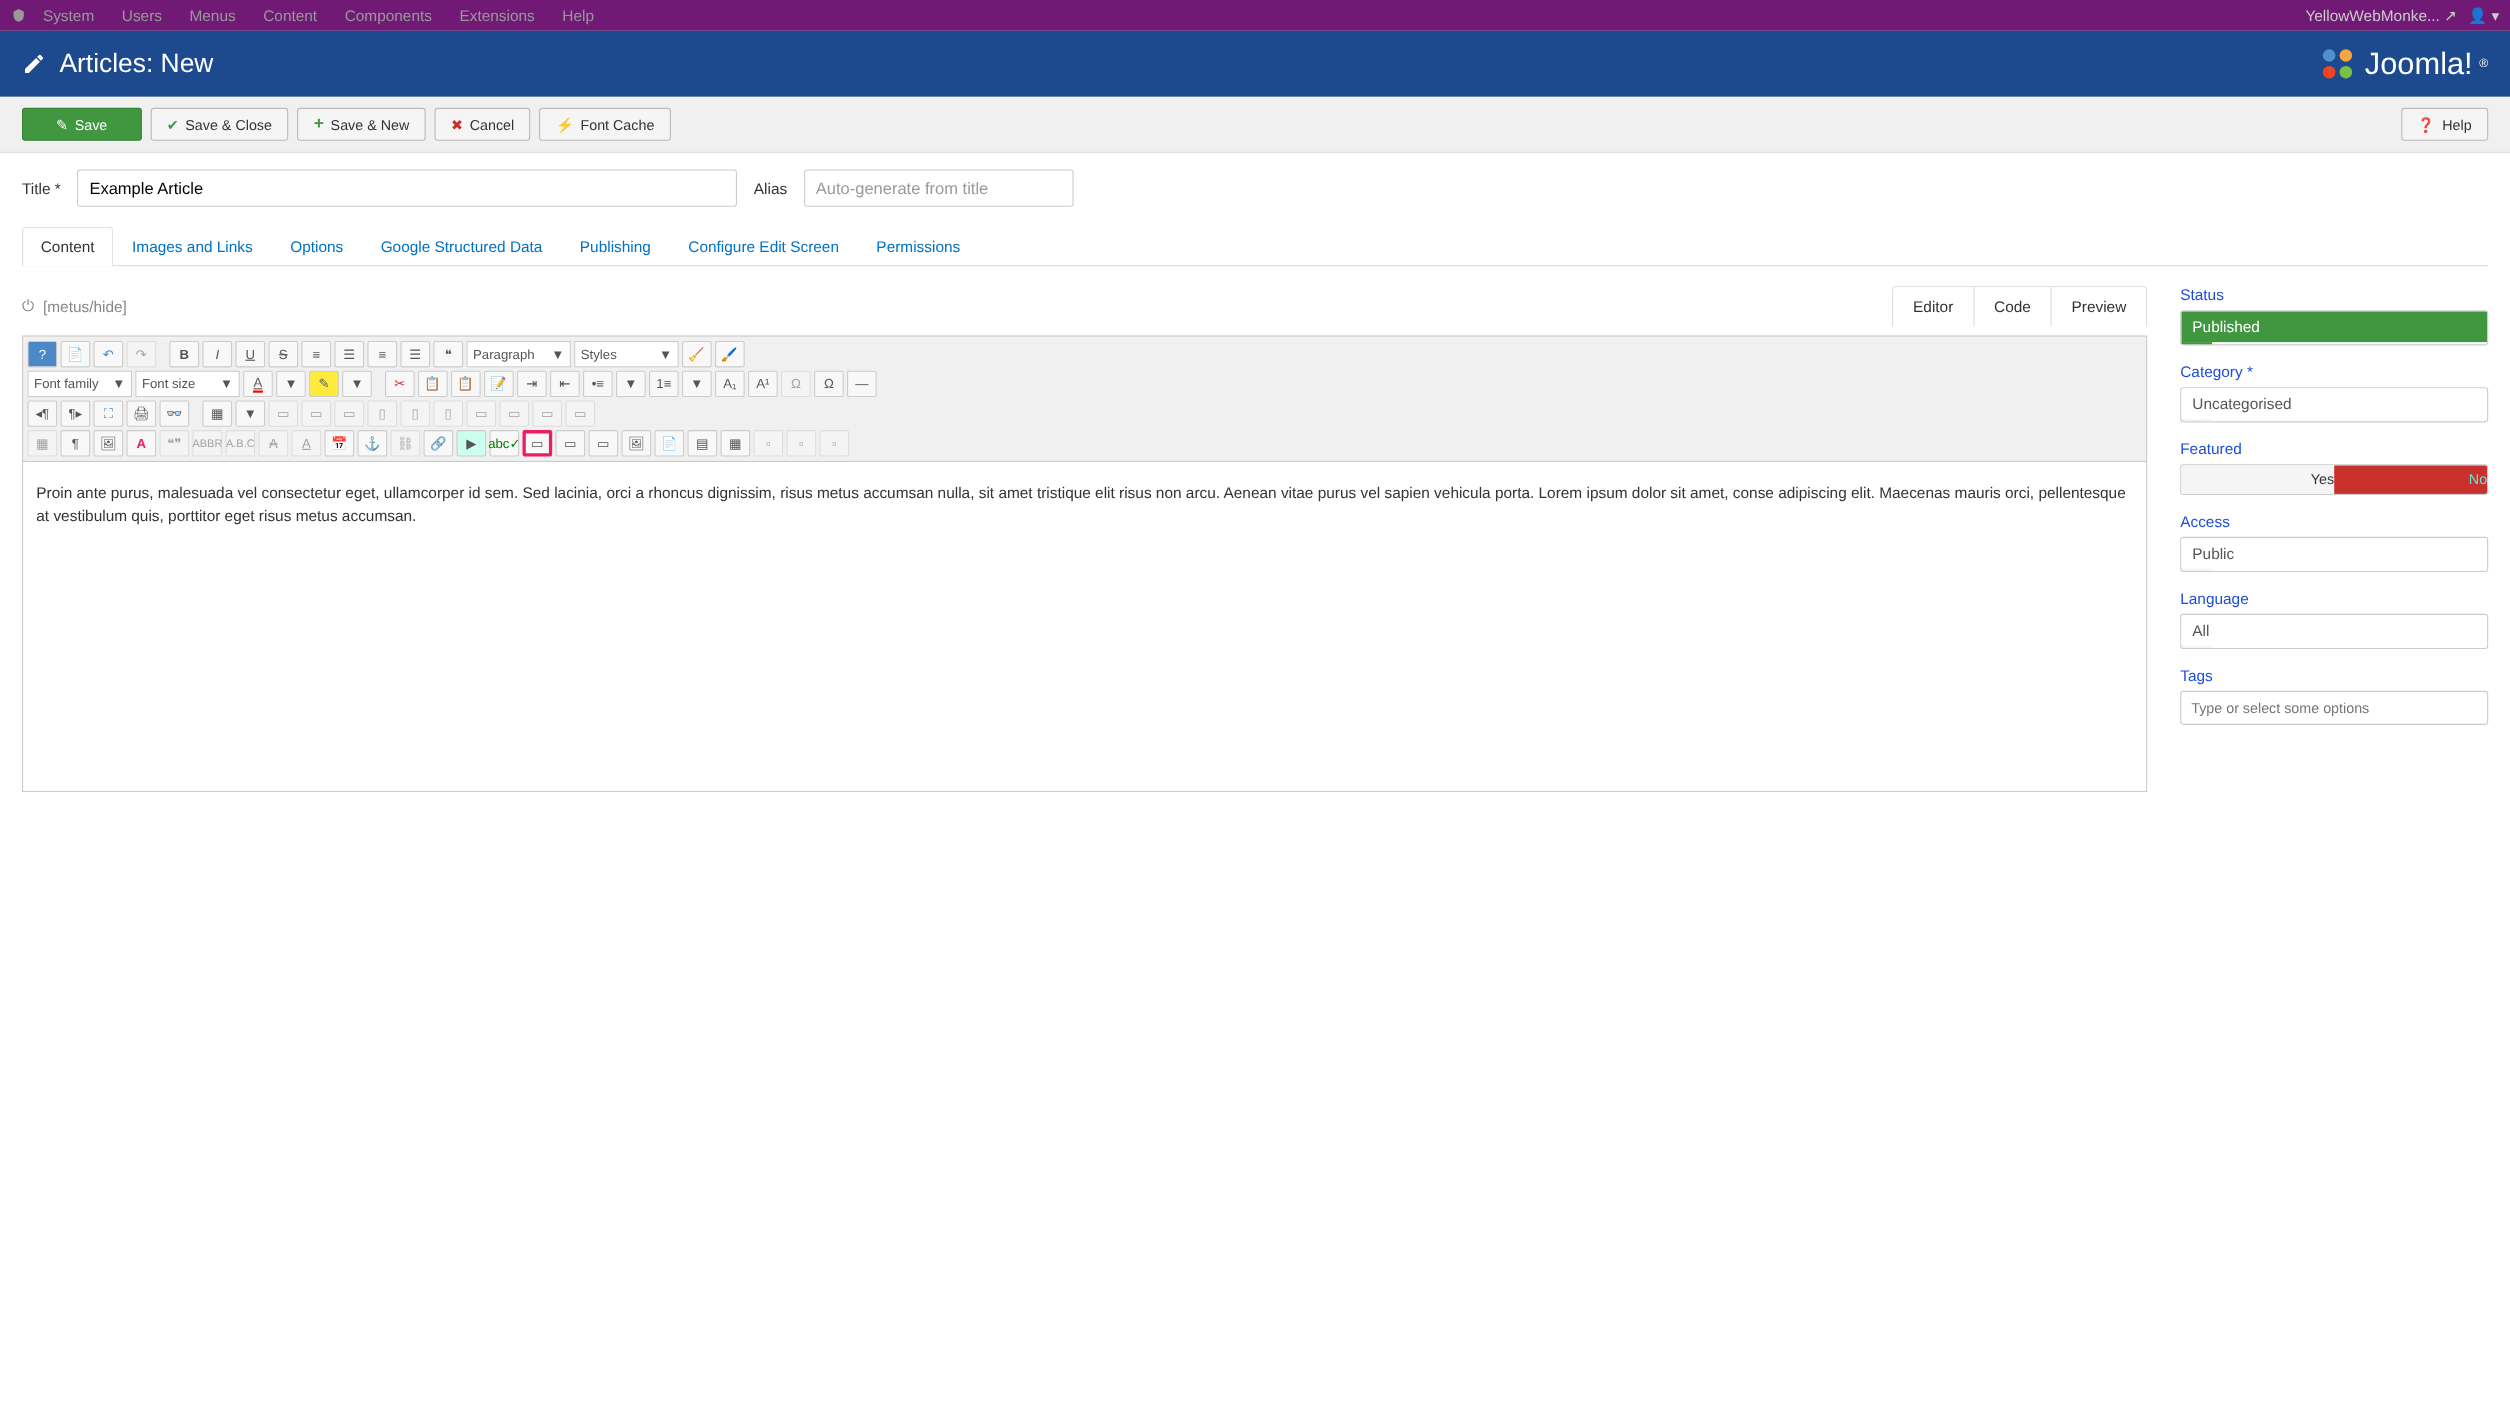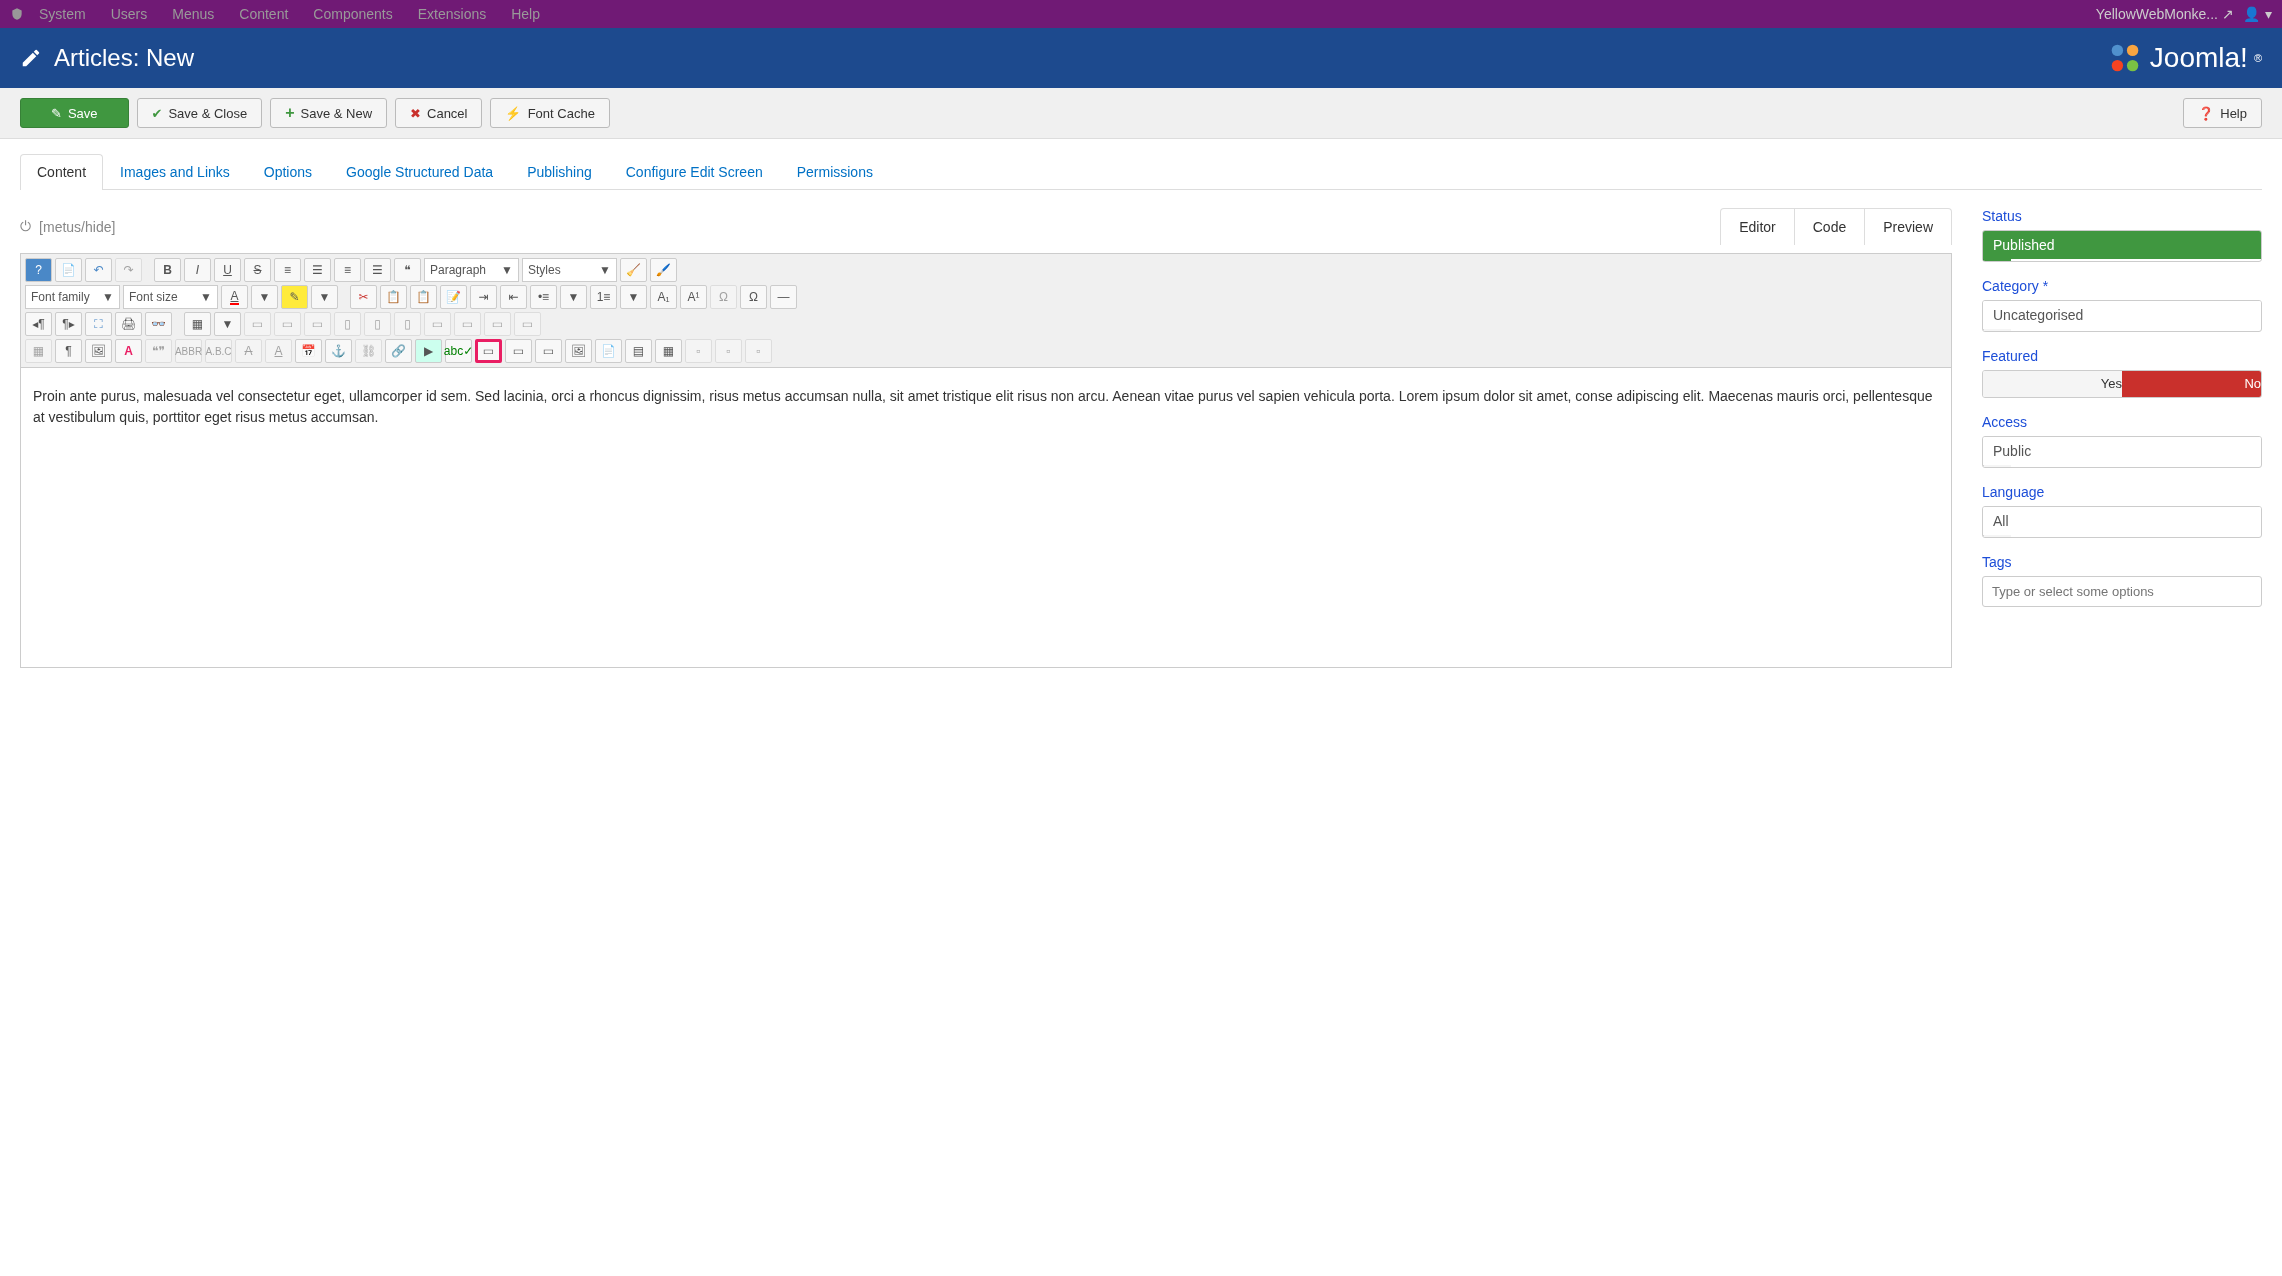--- a/index.html
+++ b/index.html
@@ -45,21 +45,21 @@
 .sidebar-col .field { margin-bottom: 16px; }
 .sidebar-col label { display: block; font-size: 14px; color: #1d4ed8; margin-bottom: 6px; }
 .sel { display: flex; border: 1px solid #ccc; border-radius: 3px; overflow: hidden; height: 32px; flex-direction: column; }
 .sel .sel-v { flex: 1; padding: 6px 10px; font-size: 14px; background: #fff; }
 .sel .sel-c { width: 28px; border-left: 1px solid #ccc; display: flex; align-items: center; justify-content: center; background: #f5f5f5; cursor: pointer; font-size: 10px; }
 .sel.green .sel-v { background: #409740; color: #fff; }
 .sel.green .sel-c { background: #409740; color: #fff; border-left-color: #378137; }
 .toggle { display: flex; border: 1px solid #ccc; border-radius: 3px; overflow: hidden; height: 28px; }
 .toggle div { flex: 1; text-align: right; padding: 5px 0; font-size: 13px; cursor: pointer; }
 .toggle .yes { background: #f5f5f5; color: #333; }
-.toggle .no { background: #c9302c; color: #ffffff; }
+.toggle .no { background: #c9302c; color: #5eead4; }
 .tags-input { width: 100%; border: 1px solid #ccc; border-radius: 3px; padding: 7px 9px; font-size: 13px; }
 svg { display: block; }
 </style>
 </head>
 <body>
 
 <div class="top-menu">
   <span class="jicon">
     <svg width="14" height="14" viewBox="0 0 24 24">
         <path fill="#999" d="M12 2L4 6v6c0 5 3 9 8 10 5-1 8-5 8-10V6l-8-4z"></path>
@@ -120,20 +120,26 @@
       <i>⚡</i> 
       <span>Font Cache</span>
     </button>
   <button class="btn btn-right">
       <i>❓</i> 
       <span>Help</span>
     </button>
 </div>
 
 <div class="content-area">
+  <div class="title-row">
+    <label>Title *</label>
+    <input class="title-input" value="Example Article" style="">
+    <label>Alias</label>
+    <input class="alias-input" placeholder="Auto-generate from title" style="">
+  </div>
 
   <div class="tabs">
     <div class="tab active">Content</div>
     <div class="tab">Images and Links</div>
     <div class="tab">Options</div>
     <div class="tab">Google Structured Data</div>
     <div class="tab">Publishing</div>
     <div class="tab">Configure Edit Screen</div>
     <div class="tab">Permissions</div>
   </div>

